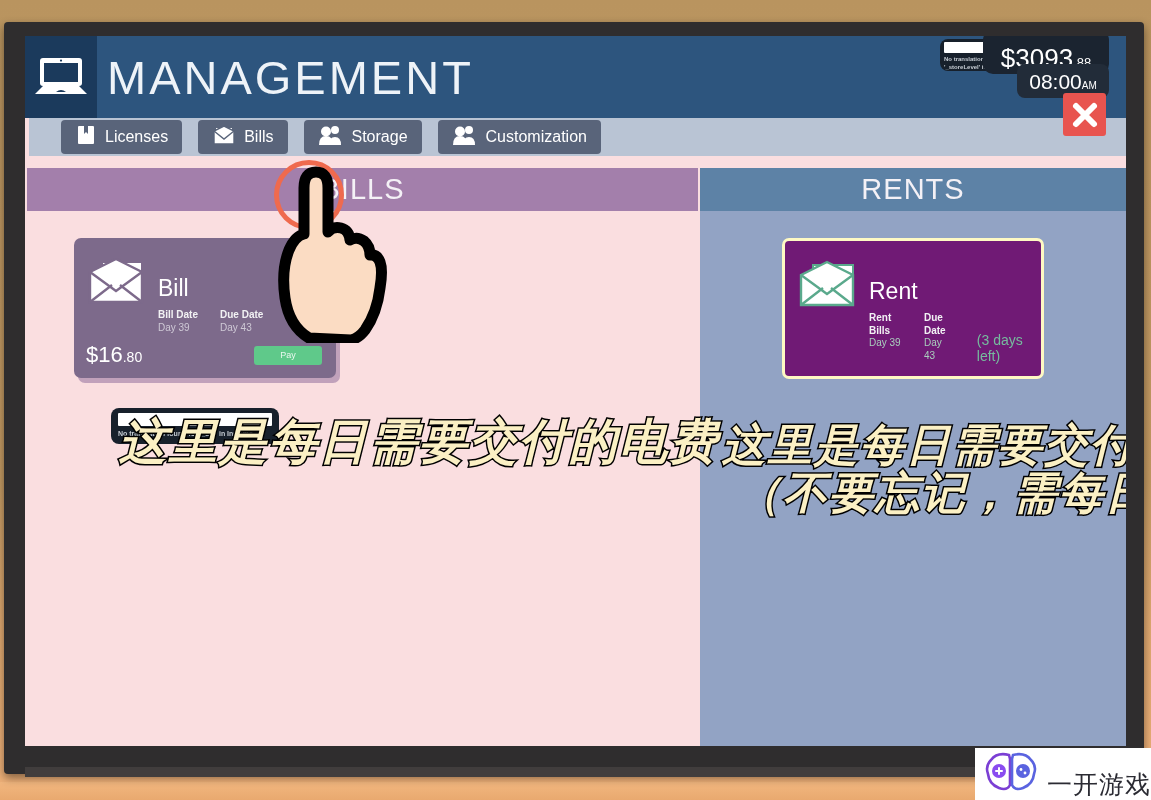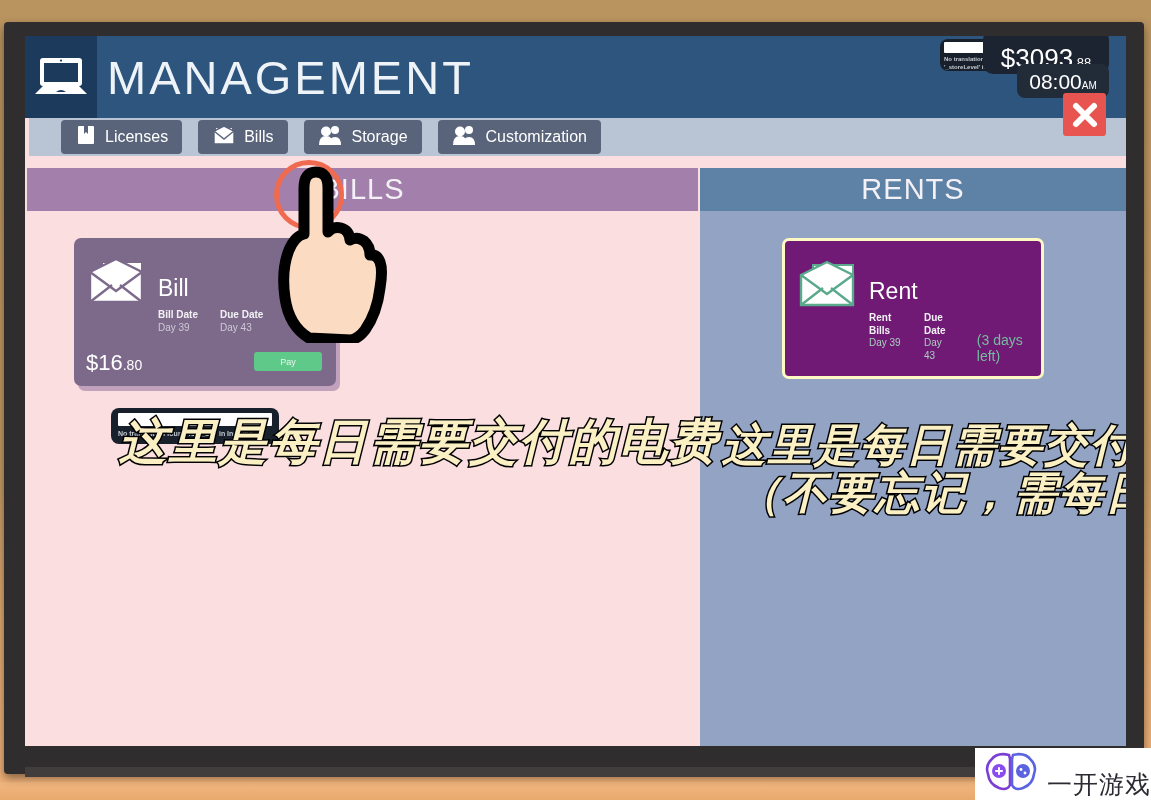--- a/index.html
+++ b/index.html
@@ -90,21 +90,21 @@
   .card.rent{background:#701a75;border:3px solid #fef9c3;}
   .card-top{display:flex;}
   .envelope{width:64px;height:58px;flex:none;margin-top:4px;}
   .card-info{margin-left:8px;padding-top:2px;}
   .card-title{color:#ffffff;font-size:23px;line-height:1;margin-bottom:9px;margin-top:27px;}
   .dates{display:flex;gap:22px;align-items:flex-start;justify-content:space-between;}
   .date-col .dlabel{color:#f2f2f4;font-size:10px;line-height:1.25;font-weight:bold;}
   .date-col .dval{color:#cfc9d6;font-size:10px;line-height:1.25;}
   .rent .date-col .dval{color:#a9cfbd;}
   .daysleft{color:#76bb9e;font-size:14px;margin-top:20px;}
-  .card-bottom{display:flex;justify-content:space-between;margin-top:18px;}
+  .card-bottom{display:flex;align-items:center;justify-content:space-between;margin-top:10px;}
   .amount{color:#ffffff;font-size:22px;line-height:1;}
   .amount .cents{font-size:14px;}
   .pay-btn{
     width:68px;height:19px;background:#5fc98a;border-radius:3px;
     display:flex;align-items:center;justify-content:center;
     color:#e9f7ee;font-size:9px;cursor:pointer;margin-right:2px;
   }
   .rent .pay-btn{background:#6ed39a;width:68px;}
 
   

